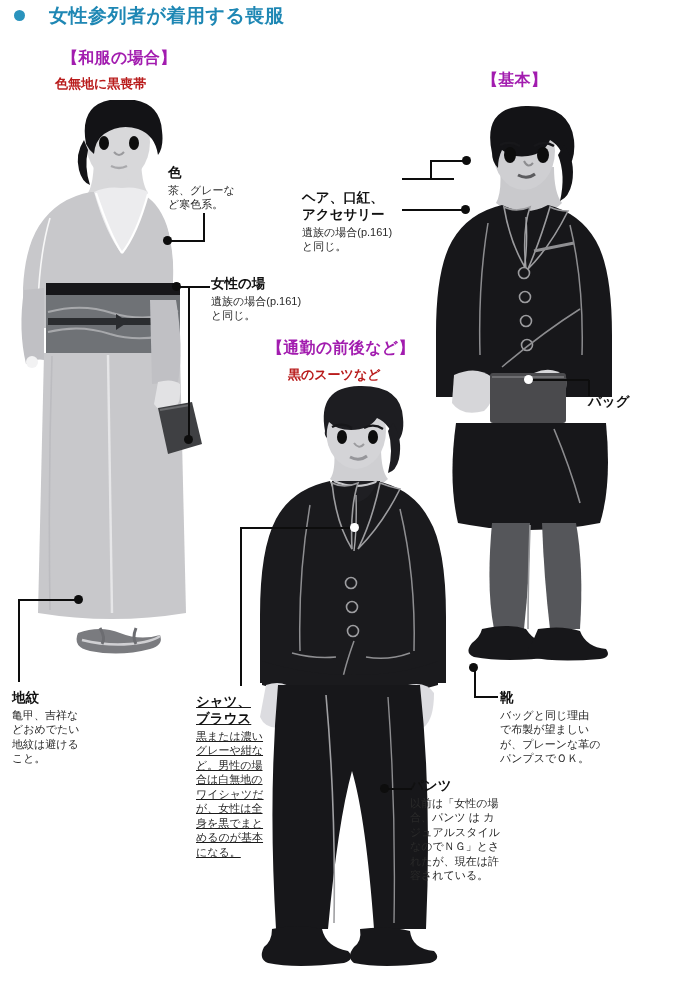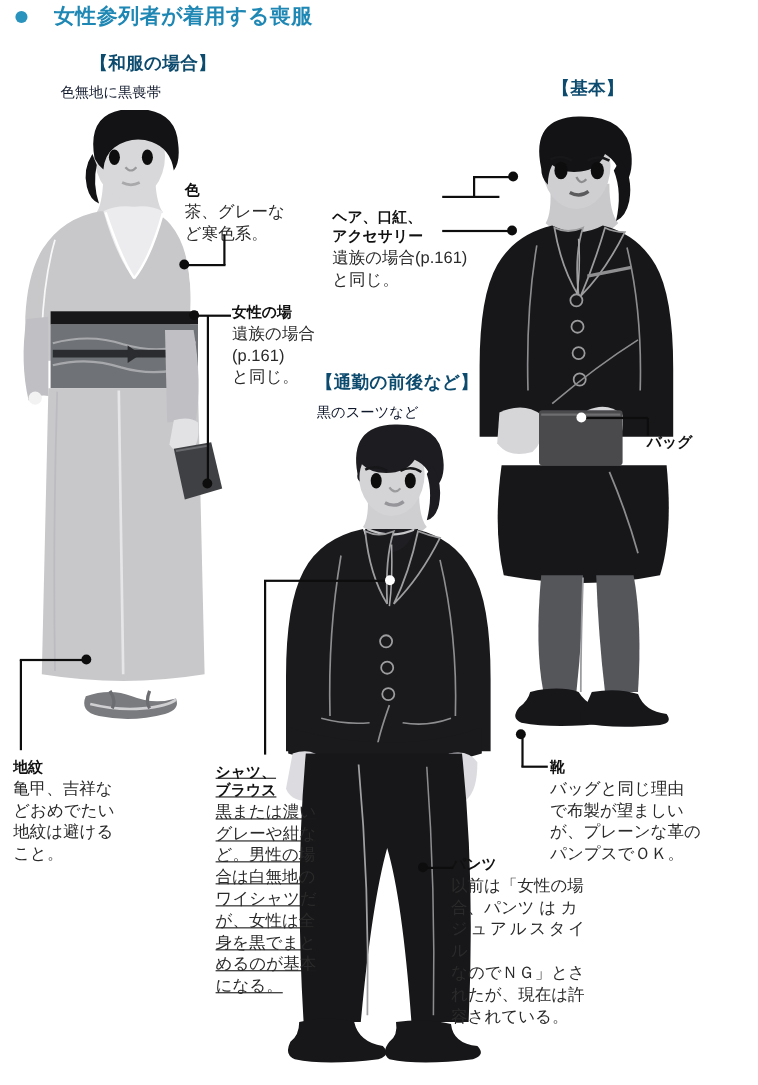--- a/index.html
+++ b/index.html
@@ -23,31 +23,31 @@
   .hdr-dot{
     width:11px;height:11px;border-radius:50%;
     background:#2a93bd;flex:0 0 auto;
   }
   .hdr-title{
     font-size:19px;font-weight:bold;color:#1e87b4;
     letter-spacing:.5px;line-height:1;white-space:nowrap;
   }
 
   
-  .sec-head{position:absolute;font-size:16px;font-weight:bold;color:#0c4a6e;white-space:nowrap;letter-spacing:.3px;margin-left:20px;}
-  .sec-sub{position:absolute;font-size:13px;color:#0f172a;white-space:nowrap;}
+  .sec-head{position:absolute;font-size:16px;font-weight:bold;color:#a21caf;white-space:nowrap;letter-spacing:.3px;}
+  .sec-sub{position:absolute;font-size:13px;color:#b91c1c;white-space:nowrap;font-weight:bold;}
 
   
   .callout{position:absolute;}
   .callout .ttl{
     font-size:13.5px;font-weight:bold;color:#111;
     line-height:1.25;white-space:pre-line;margin:0 0 1px 0;
   }
   .callout .body{
-    font-size:15px;color:#2a2a2a;line-height:1.32;
+    font-size:11px;color:#2a2a2a;line-height:1.32;
     white-space:pre-line;margin:0;
   }
   .callout.justified .body{text-align:justify;text-align-last:left;}
 
   
   .lead{position:absolute;background:#0d0d0d;}
   .lead.h{height:2px;}
   .lead.v{width:2px;}
   .dot{position:absolute;width:9px;height:9px;border-radius:50%;background:#0d0d0d;}
   .dot.white{background:#ffffff;}

